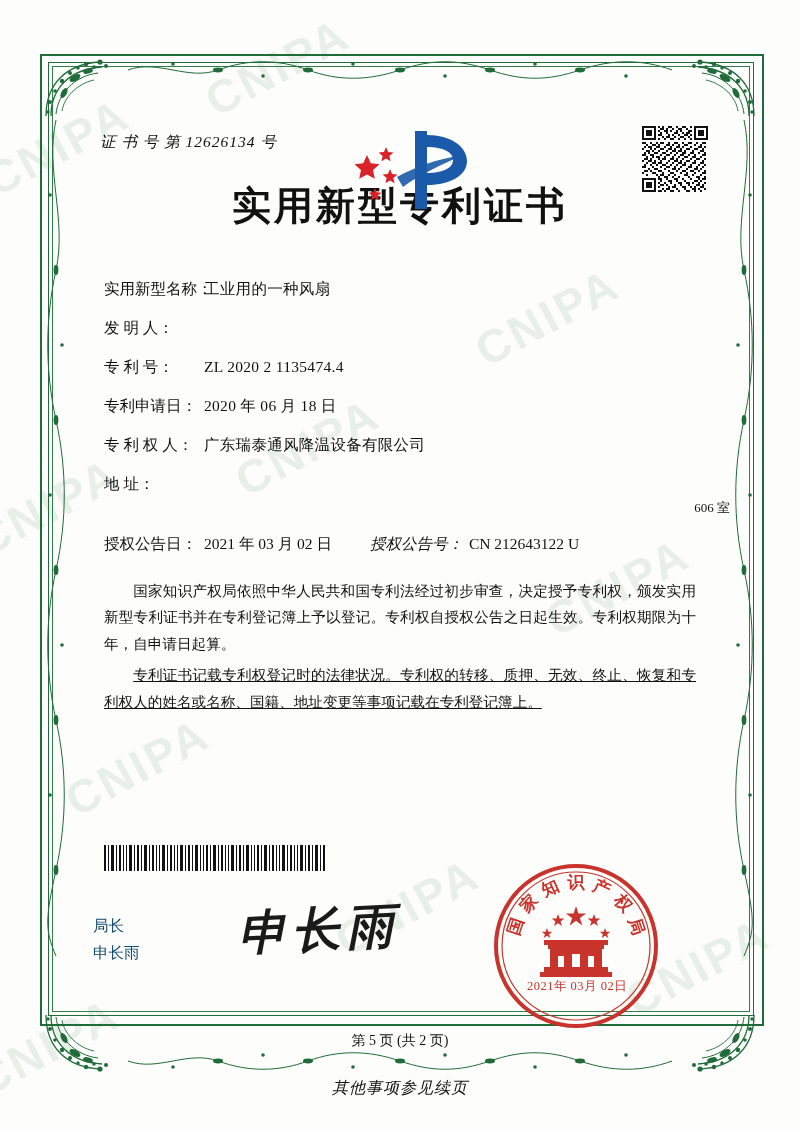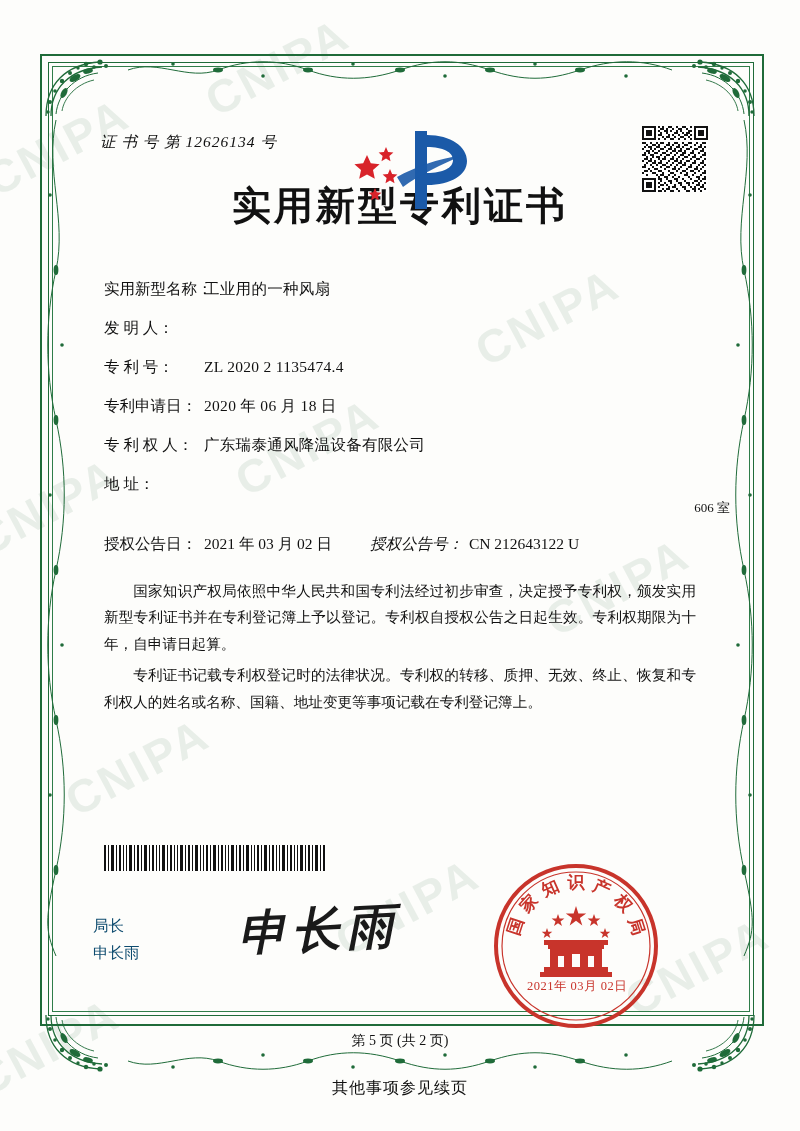--- a/index.html
+++ b/index.html
@@ -163,21 +163,21 @@
   }
 
   .para {
     margin: 26px 34px 0 34px;
     font-size: 14.6px;
     line-height: 1.85;
     color: #111;
     text-align: justify;
     text-indent: 2em;
   }
-  .para.second { margin-top: 4px; }
+  .para.second { margin-top: 4px; text-decoration: underline; }
 
   
   .barcode {
     position: absolute;
     left: 104px; top: 845px;
     width: 222px; height: 26px;
     z-index: 5;
   }
 
   
@@ -231,20 +231,21 @@
   }
   .footer-note {
     position: absolute;
     left: 0; right: 0;
     top: 1078px;
     text-align: center;
     font-size: 16px;
     color: #111;
     letter-spacing: 1px;
     z-index: 5;
+    font-style: italic;
   }
 </style>
 </head>
 <body>
 
 <div id="page">
 
   <div class="wm-layer">
     <div class="wm" style="left:-20px;  top:120px;">CNIPA</div>
     <div class="wm" style="left:200px;  top:40px;">CNIPA</div>

